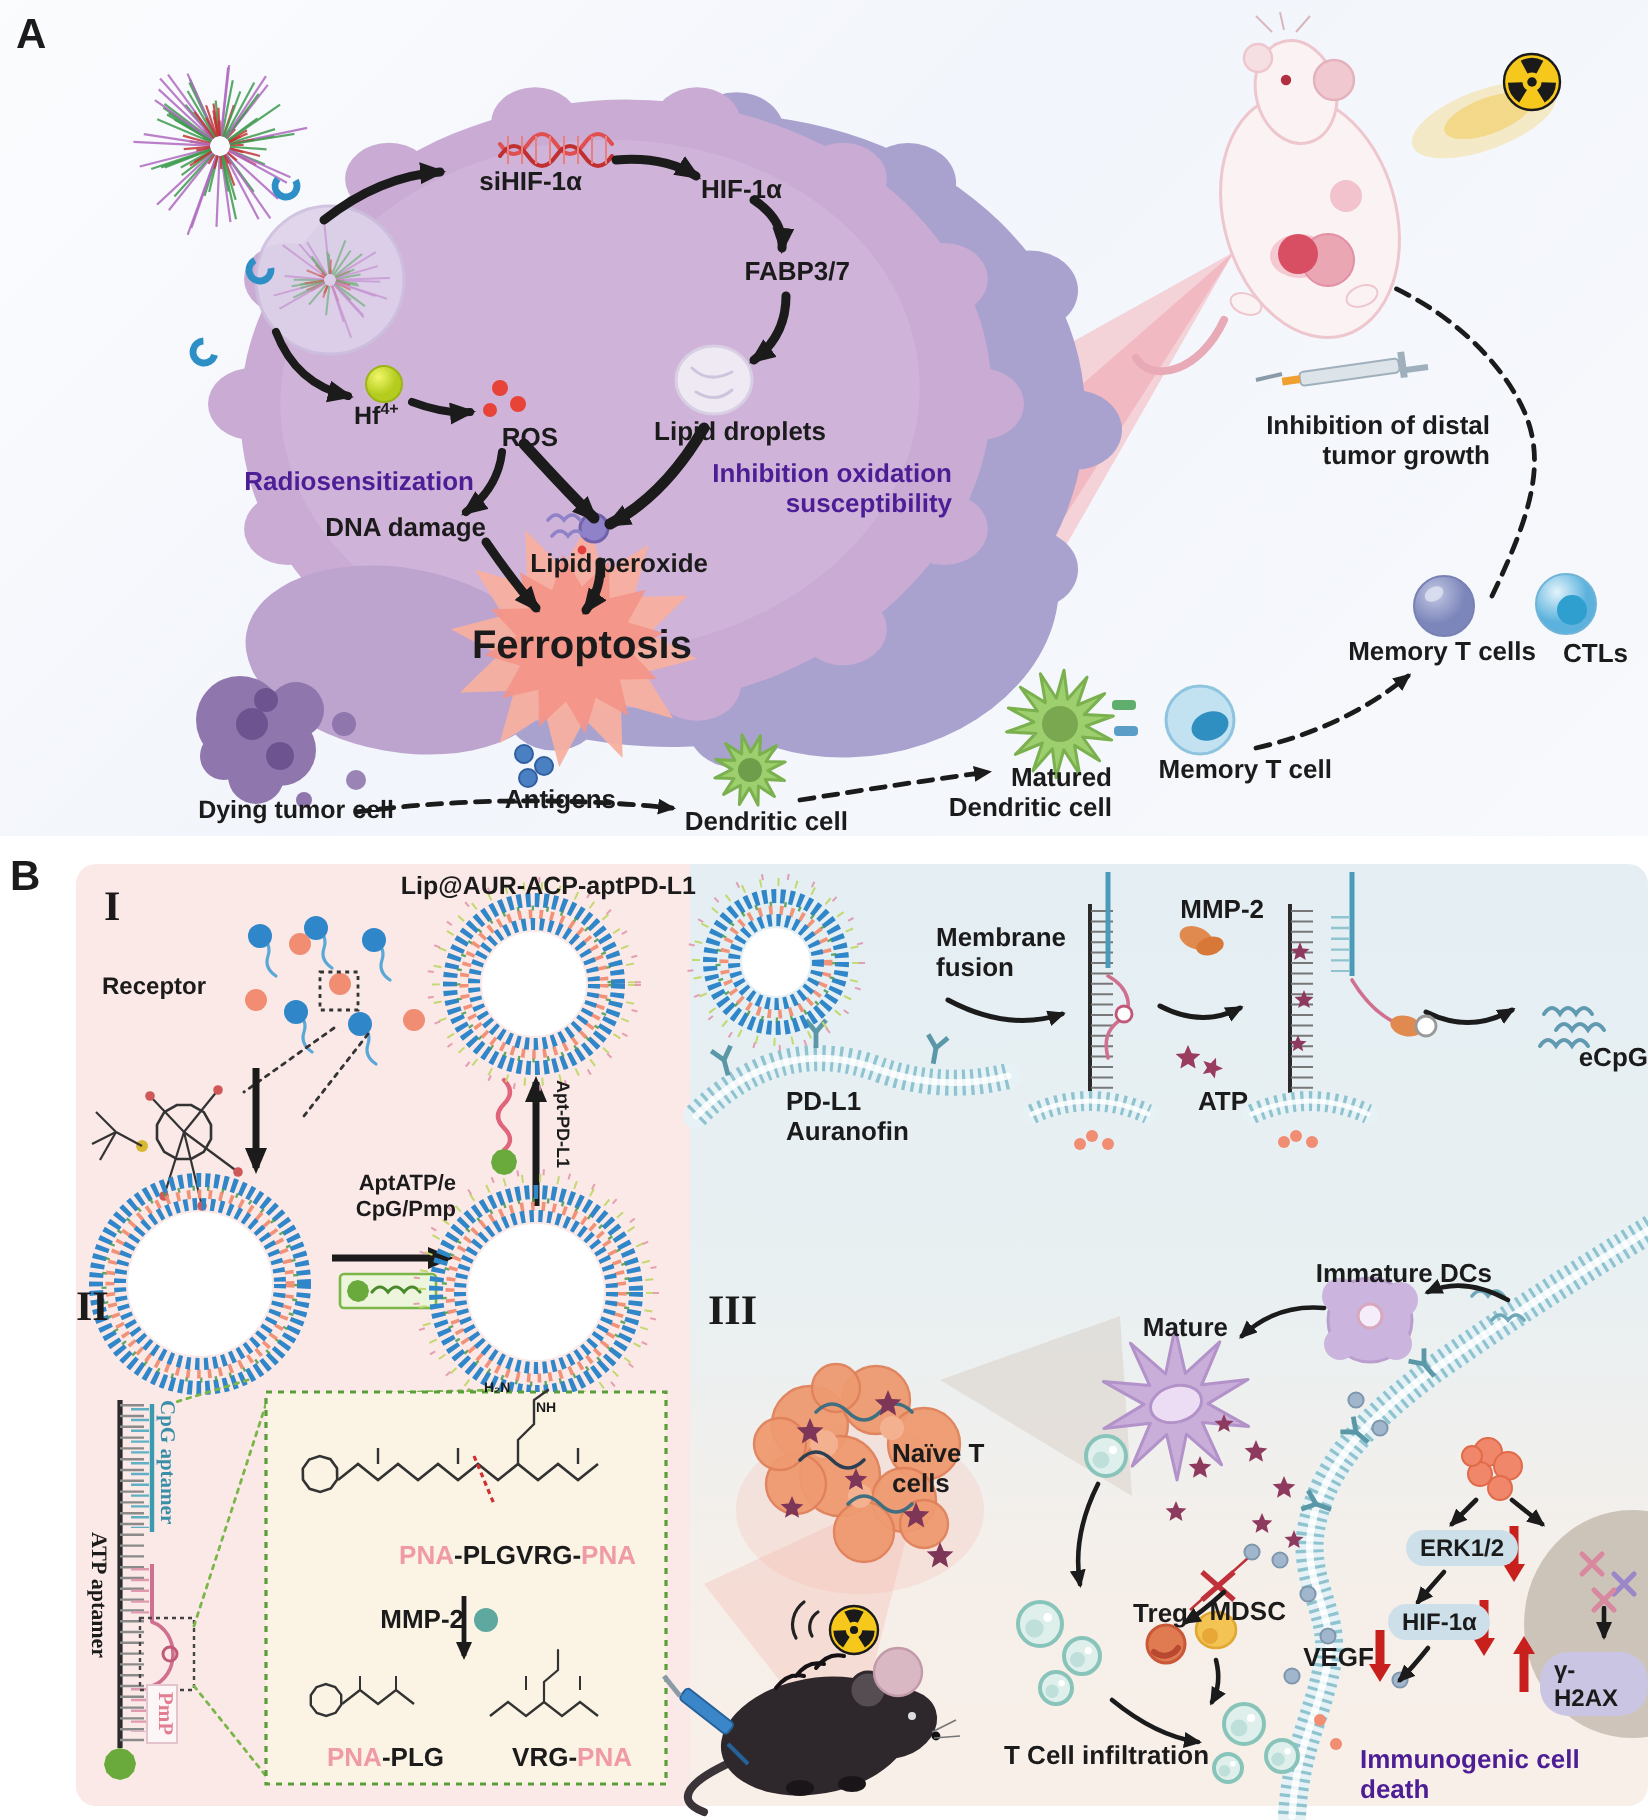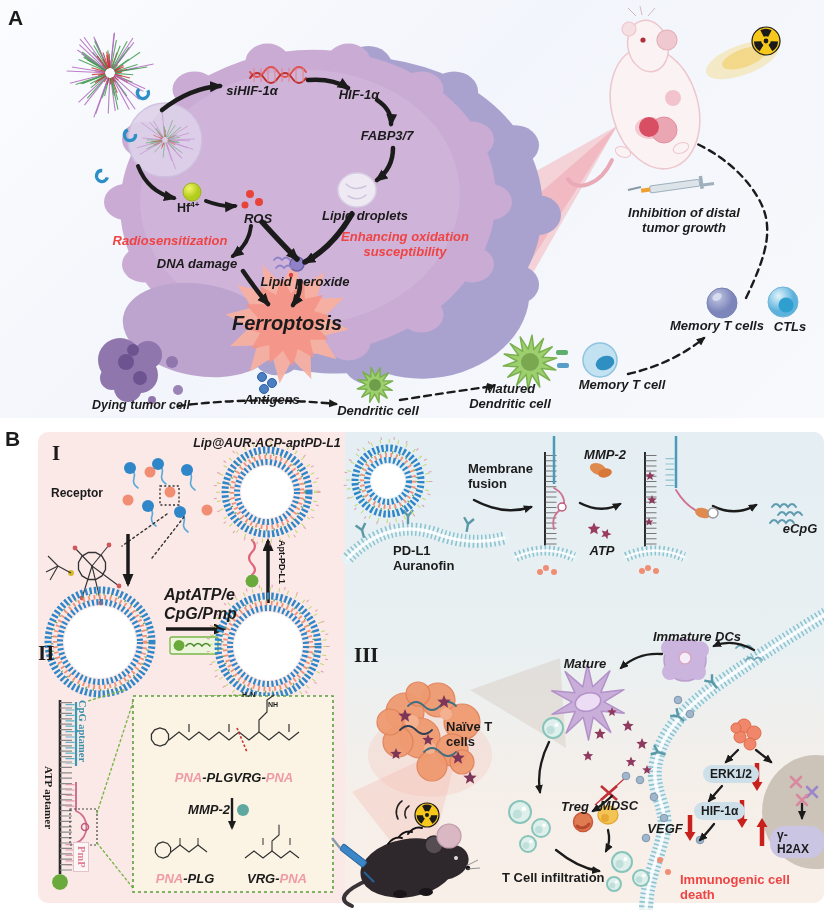--- a/index.html
+++ b/index.html
@@ -8,22 +8,22 @@
   .pA-bg{position:absolute;left:0;top:0;width:824px;height:418px;
         background:linear-gradient(135deg,#fbfcfe 0%,#f2f5fb 45%,#f7f9fc 100%);}
   .pB-pink{position:absolute;left:38px;top:432px;width:307px;height:471px;
         background:#fbe9e8;border-radius:10px 0 0 10px;}
   .pB-blue{position:absolute;left:345px;top:432px;width:479px;height:471px;
         background:linear-gradient(180deg,#e4eef3 0%,#e9f0f2 45%,#f6efe9 78%,#f8efe8 100%);
         border-radius:0 10px 10px 0;}
   #scene{position:absolute;left:0;top:0;z-index:1;}
   .lbl{position:absolute;z-index:2;font-weight:bold;font-size:13px;color:#1b1b1b;
        line-height:1.18;white-space:normal;}
-  .ctr{text-align:center;font-style:italic;}
-  .red{color:#ef4444;}
+  .ctr{text-align:right;}
+  .red{color:#4c1d95;}
   .big{font-size:21px;}
   .sec{font-family:"Liberation Serif",serif;font-size:21px;font-weight:bold;}
   .vert{writing-mode:vertical-rl;}
   .serif{font-family:"Liberation Serif",serif;}
   .teal{color:#3a8fa8;}
   .pink{color:#e37d92;}
   .pinktx{color:#ef9aa6;}
   .oval{background:#cde0ea;border-radius:14px;padding:2px 7px;font-size:12px;}
   .oval2{background:#c9c5e2;border-radius:14px;padding:2px 7px;font-size:12px;}
   .pmpbox{background:#fdf6f6;border:1px solid #e4c4cc;padding:3px 1px;}
@@ -730,37 +730,37 @@
 
   <div class="lbl big" style="left:8px;top:6px">A</div>
   <div class="lbl ctr" style="left:213px;top:83px;width:78px">siHIF-1α</div>
   <div class="lbl ctr" style="left:327px;top:87px;width:64px">HIF-1α</div>
   <div class="lbl ctr" style="left:349px;top:128px;width:76px">FABP3/7</div>
   <div class="lbl ctr" style="left:317px;top:208px;width:96px">Lipid droplets</div>
   <div class="lbl" style="left:177px;top:200px;font-size:12.5px"><span>Hf</span><sup style="font-size:8px">4+</sup></div>
   <div class="lbl ctr" style="left:237px;top:211px;width:42px">ROS</div>
   <div class="lbl ctr red" style="left:103px;top:233px;width:134px">Radiosensitization</div>
   <div class="lbl ctr" style="left:151px;top:256px;width:92px">DNA damage</div>
-  <div class="lbl ctr red" style="left:334px;top:229px;width:142px">Enhancing oxidation susceptibility</div>
+  <div class="lbl ctr red" style="left:334px;top:229px;width:142px">Inhibition oxidation susceptibility</div>
   <div class="lbl ctr" style="left:256px;top:274px;width:98px">Lipid peroxide</div>
   <div class="lbl ctr" style="left:228px;top:312px;width:118px;font-size:20px">Ferroptosis</div>
   <div class="lbl ctr" style="left:85px;top:398px;width:112px;font-size:12.5px">Dying tumor cell</div>
   <div class="lbl ctr" style="left:236px;top:392px;width:72px">Antigens</div>
   <div class="lbl ctr" style="left:332px;top:403px;width:92px">Dendritic cell</div>
   <div class="lbl ctr" style="left:464px;top:381px;width:92px">Matured Dendritic cell</div>
   <div class="lbl ctr" style="left:578px;top:377px;width:88px">Memory T cell</div>
   <div class="lbl ctr" style="left:666px;top:318px;width:102px">Memory T cells</div>
   <div class="lbl ctr" style="left:766px;top:319px;width:48px">CTLs</div>
   <div class="lbl ctr" style="left:623px;top:205px;width:122px">Inhibition of distal tumor growth</div>
 
   <div class="lbl big" style="left:5px;top:427px">B</div>
   <div class="lbl sec" style="left:52px;top:441px">I</div>
   <div class="lbl" style="left:51px;top:486px;width:74px;font-size:12px">Receptor</div>
   <div class="lbl ctr" style="left:186px;top:436px;width:162px;font-size:12.5px">Lip@AUR-ACP-aptPD-L1</div>
-  <div class="lbl ctr" style="left:164px;top:586px;width:64px;font-size:16px">AptATP/e CpG/Pmp</div>
+  <div class="lbl ctr" style="left:164px;top:586px;width:64px;font-size:11px">AptATP/e CpG/Pmp</div>
   <div class="lbl vert" style="left:276px;top:540px;font-size:9px">Apt-PD-L1</div>
   <div class="lbl sec" style="left:38px;top:641px">II</div>
   <div class="lbl vert serif teal" style="left:76px;top:700px;font-size:10.5px">CpG aptamer</div>
   <div class="lbl vert serif" style="left:42px;top:766px;font-size:11px">ATP aptamer</div>
   <div class="lbl vert serif pink pmpbox" style="left:73px;top:842px;font-size:10.5px">PmP</div>
   <div class="lbl ctr" style="left:150px;top:770px;width:168px"><span class="pinktx">PNA</span><span>-PLGVRG-</span><span class="pinktx">PNA</span></div>
   <div class="lbl ctr" style="left:186px;top:802px;width:46px">MMP-2</div>
   <div class="lbl ctr" style="left:148px;top:871px;width:74px"><span class="pinktx">PNA</span><span>-PLG</span></div>
   <div class="lbl ctr" style="left:238px;top:871px;width:78px"><span>VRG-</span><span class="pinktx">PNA</span></div>
   <div class="lbl tiny" style="left:242px;top:691px">H₂N</div>

